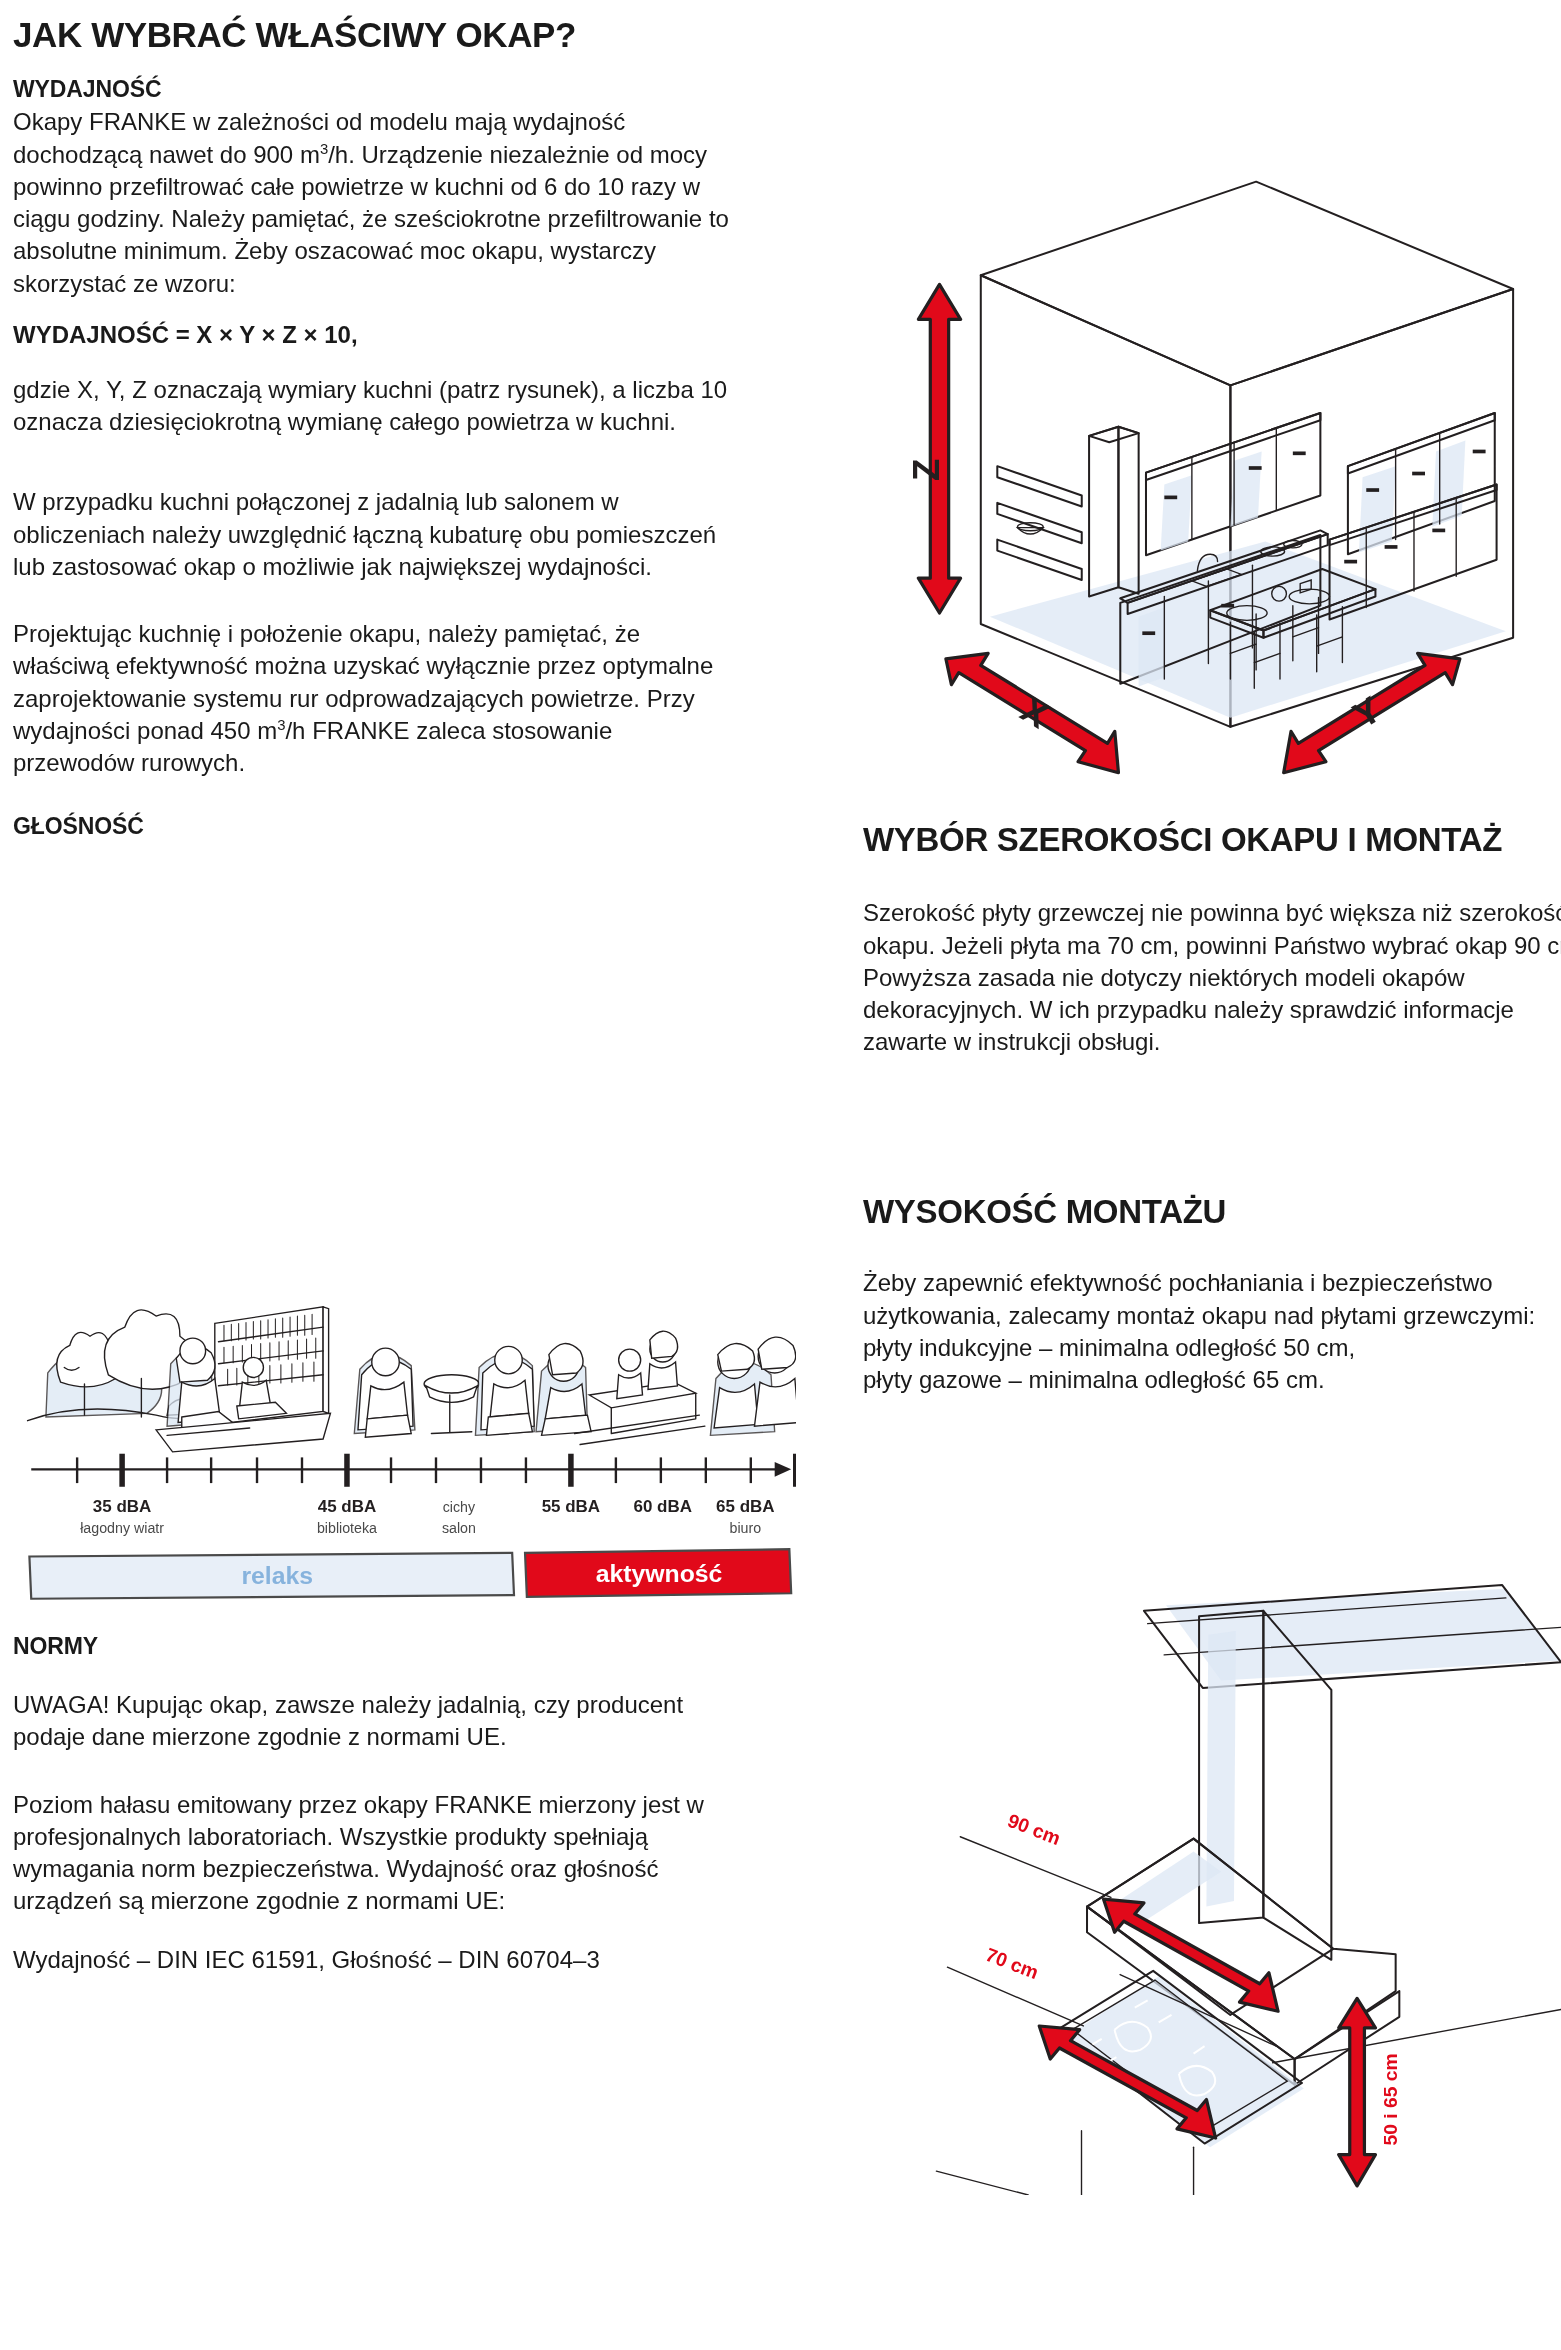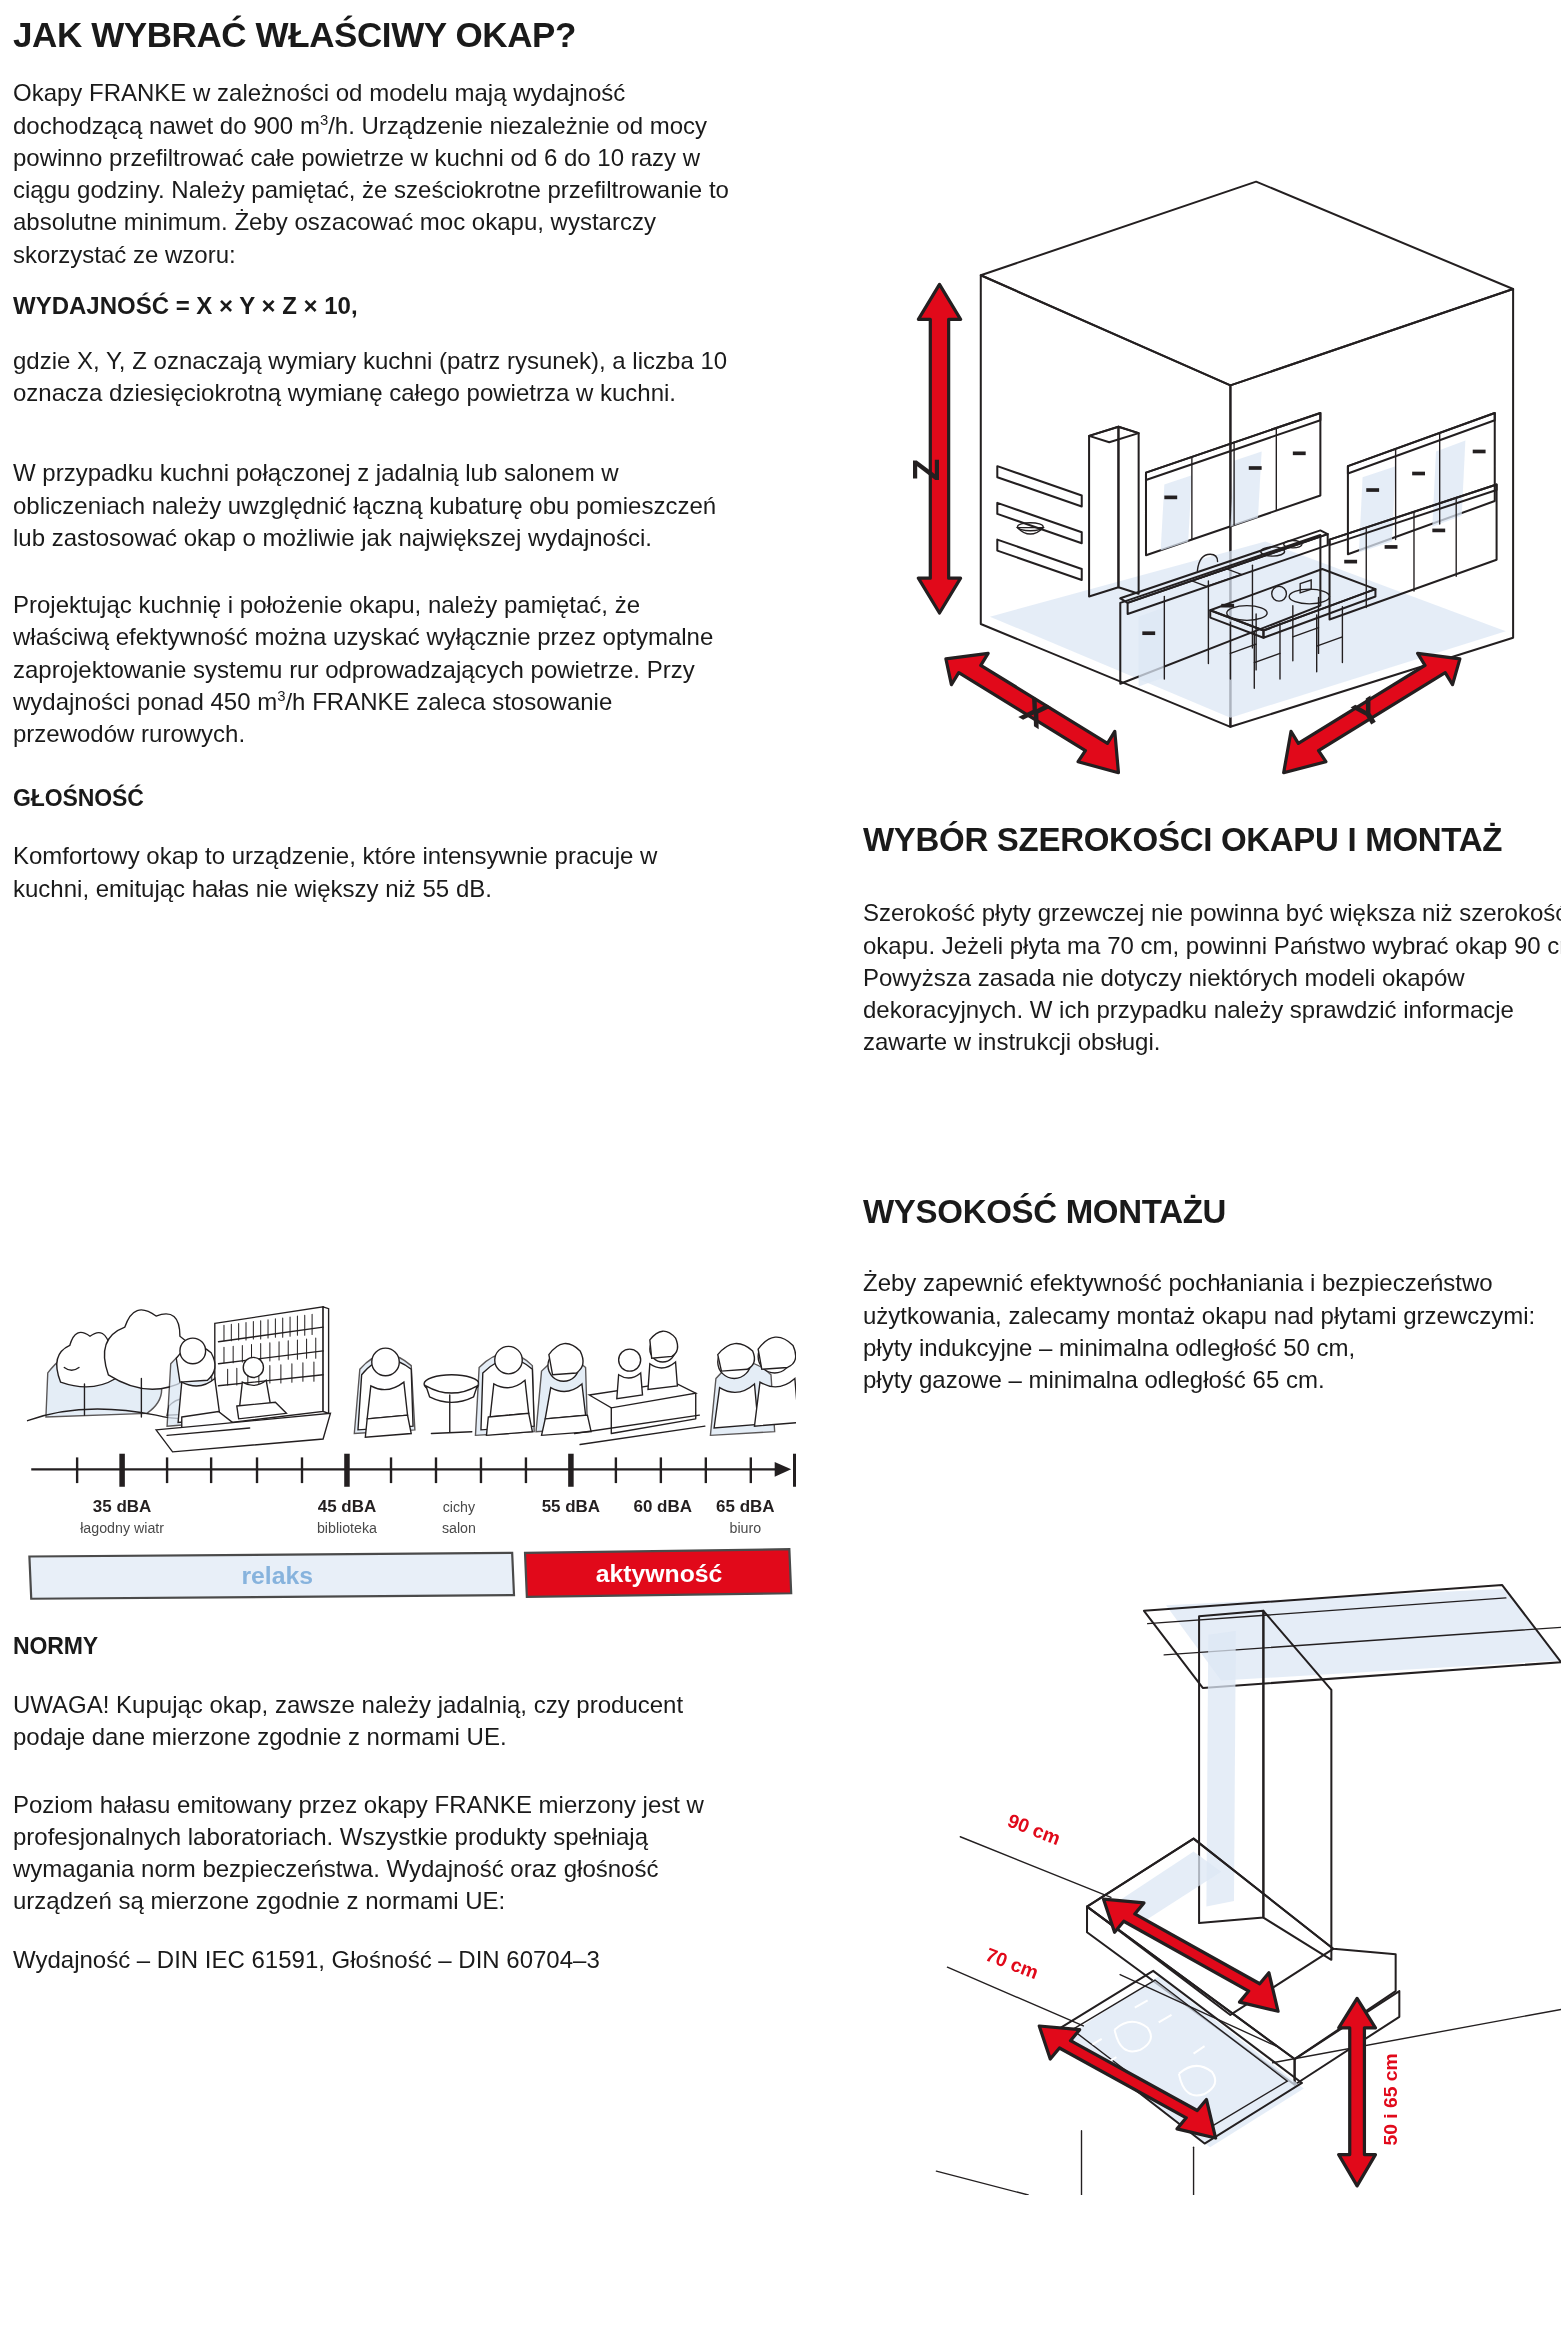--- a/index.html
+++ b/index.html
@@ -141,20 +141,21 @@
 </style>
 </head>
 <body>
 
 <div class="page">
 
   <div class="col-left">
 
     <h1 class="doc-title">JAK WYBRAĆ WŁAŚCIWY OKAP?</h1>
 
+    <h2 class="section-head">WYDAJNOŚĆ</h2>
 
     <p class="body"><span>Okapy FRANKE w zależności od modelu mają wydajność dochodzącą nawet do 900 m</span><sup>3</sup><span>/h. Urządzenie niezależnie od mocy powinno przefiltrować całe powietrze w kuchni od 6 do 10 razy w ciągu godziny. Należy pamiętać, że sześciokrotne przefiltrowanie to absolutne minimum. Żeby oszacować moc okapu, wystarczy skorzystać ze wzoru:</span></p>
 
     <div class="formula">WYDAJNOŚĆ = X × Y × Z × 10,</div>
 
     <p class="body" style="margin-top:12px">gdzie X, Y, Z oznaczają wymiary kuchni (patrz rysunek), a liczba 10 oznacza dziesięciokrotną wymianę całego powietrza w kuchni.</p>
 
     <div class="spacer-xl"></div>
 
     <p class="body">W przypadku kuchni połączonej z jadalnią lub salonem w obliczeniach należy uwzględnić łączną kubaturę obu pomieszczeń lub zastosować okap o możliwie jak największej wydajności.</p>
@@ -162,21 +163,20 @@
     <div class="spacer-l"></div>
 
     <p class="body"><span>Projektując kuchnię i położenie okapu, należy pamiętać, że właściwą efektywność można uzyskać wyłącznie przez optymalne zaprojektowanie systemu rur odprowadzających powietrze. Przy wydajności ponad 450 m</span><sup>3</sup><span>/h FRANKE zaleca stosowanie przewodów rurowych.</span></p>
 
     <div class="spacer-l"></div>
 
     <h2 class="section-head">GŁOŚNOŚĆ</h2>
 
     <div class="spacer-m"></div>
 
-    <p class="body">Komfortowy okap to urządzenie, które intensywnie pracuje w kuchni, emitując hałas nie większy niż 55 dB.</p>
   </div>
 
   <div style="position:absolute; left:13px; top:1634px; width:725px;">
     <h2 class="section-head">NORMY</h2>
     <div class="spacer-m"></div>
     <p class="body">UWAGA! Kupując okap, zawsze należy jadalnią, czy producent podaje dane mierzone zgodnie z normami UE.</p>
     <div class="spacer-l"></div>
     <p class="body">Poziom hałasu emitowany przez okapy FRANKE mierzony jest w profesjonalnych laboratoriach. Wszystkie produkty spełniają wymagania norm bezpieczeństwa. Wydajność oraz głośność urządzeń są mierzone zgodnie z normami UE:</p>
     <div class="spacer-m"></div>
     <p class="body">Wydajność – DIN IEC 61591, Głośność – DIN 60704–3</p>

